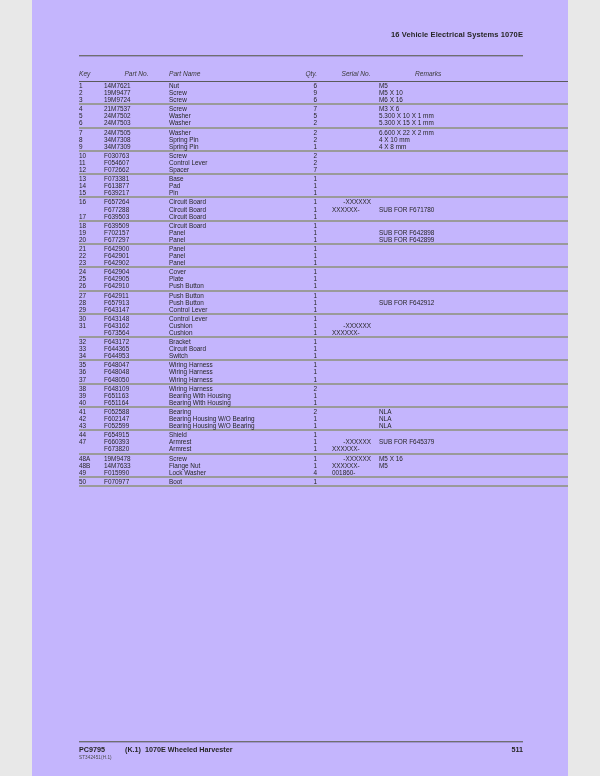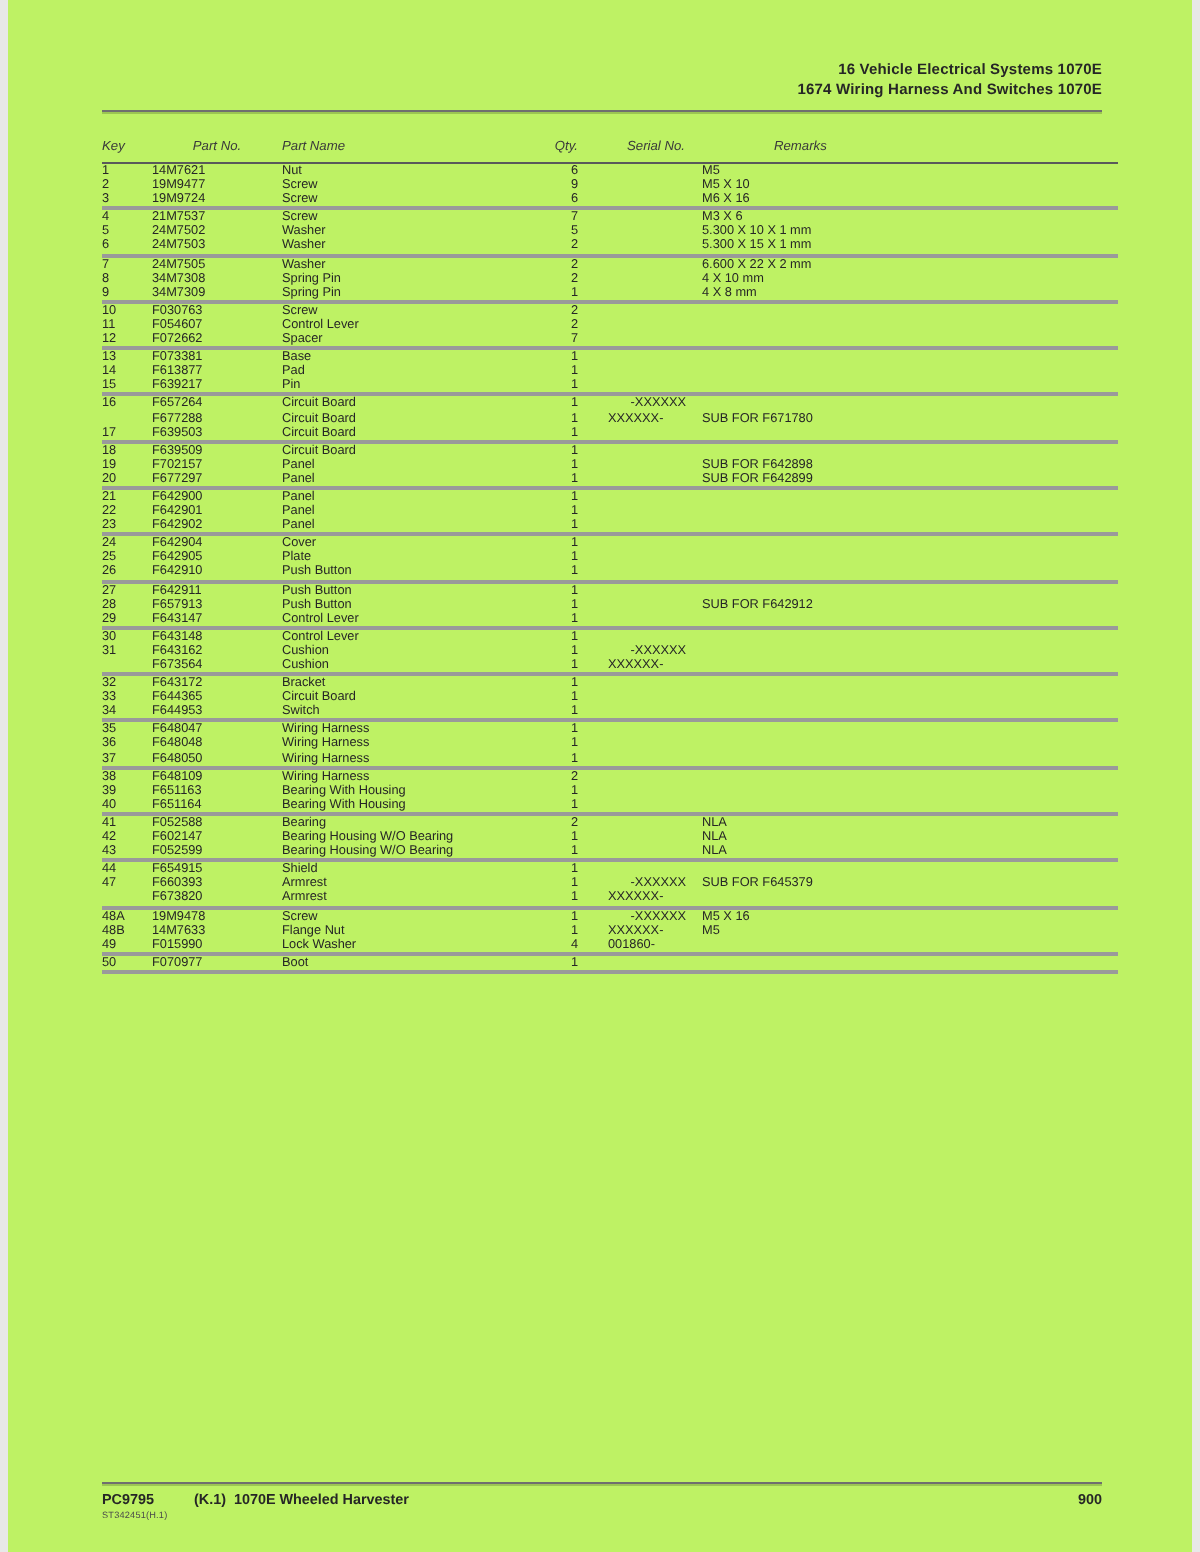--- a/index.html
+++ b/index.html
@@ -1,18 +1,18 @@
 <!DOCTYPE html>
 <html><head>
 <meta charset="utf-8">
 <style>
   html,body { margin:0; padding:0; background:#e8e8e8; }
   .page {
-    position:relative; width:592px; height:776px; margin:0 auto;
-    background:#bef264; font-family:"Liberation Sans", sans-serif;
+    position:relative; width:536px; height:776px; margin:0 auto;
+    background:#c4b5fd; font-family:"Liberation Sans", sans-serif;
     color:#2b2b2b; overflow:hidden;
   }
   
   .doc-header {
     position:absolute; top:30px; left:47px; right:45px;
     text-align:right; font-size:7.5px; font-weight:bold; line-height:10px;
     color:#262626; letter-spacing:.1px;
   }
   .header-rule {
     position:absolute; top:55px; left:47px; right:45px;
@@ -72,21 +72,20 @@
     font-size:4.6px; color:#4a4a4a; letter-spacing:.1px;
   }
 </style>
 </head>
 <body>
 
 <div class="page">
 
   <div class="doc-header">
     <div>16 Vehicle Electrical Systems 1070E</div>
-    <div>1674 Wiring Harness And Switches 1070E</div>
   </div>
   <div class="header-rule"></div>
 
   <table class="parts">
     <colgroup>
       <col class="c-key">
         <col class="c-partno">
         <col class="c-name">
       <col class="c-qty">
         <col class="c-serial">
@@ -521,17 +520,17 @@
     </tr>
       </tbody>
   </table>
 
   <div class="footer-rule"></div>
   <div class="doc-footer">
     <span>PC9795</span>
     <span class="rev">(K.1)</span>
     <span class="model">1070E Wheeled Harvester</span>
     <span class="spacer"></span>
-    <span>900</span>
+    <span>511</span>
   </div>
   <div class="footer-sub">ST342451(H.1)</div>
 
 </div>
 
 </body></html>

